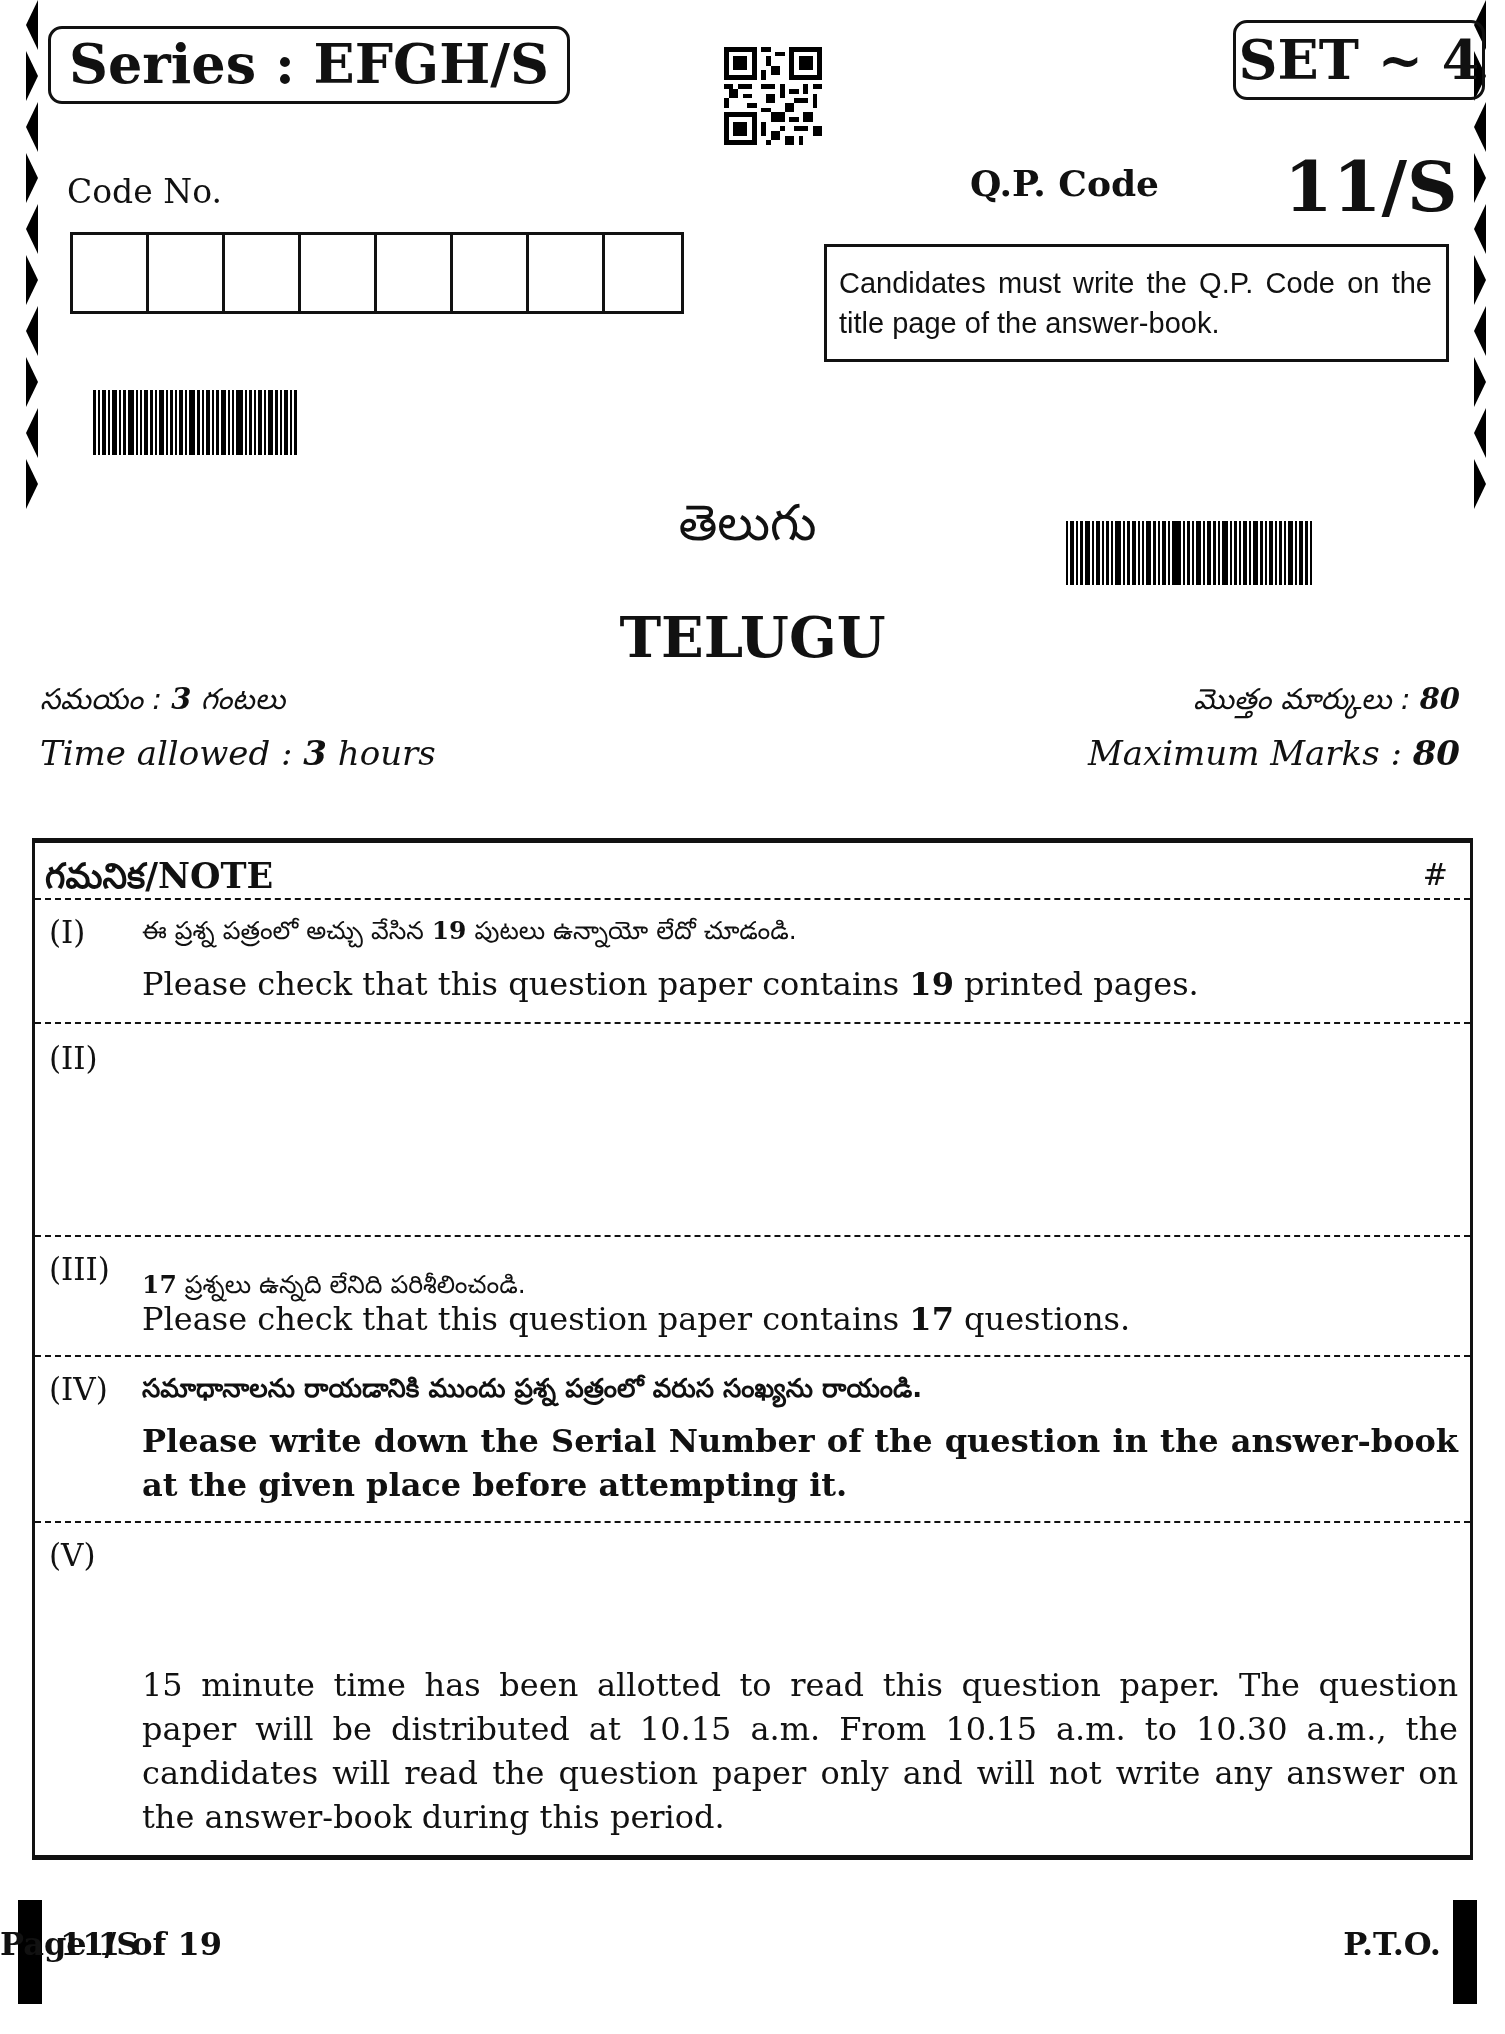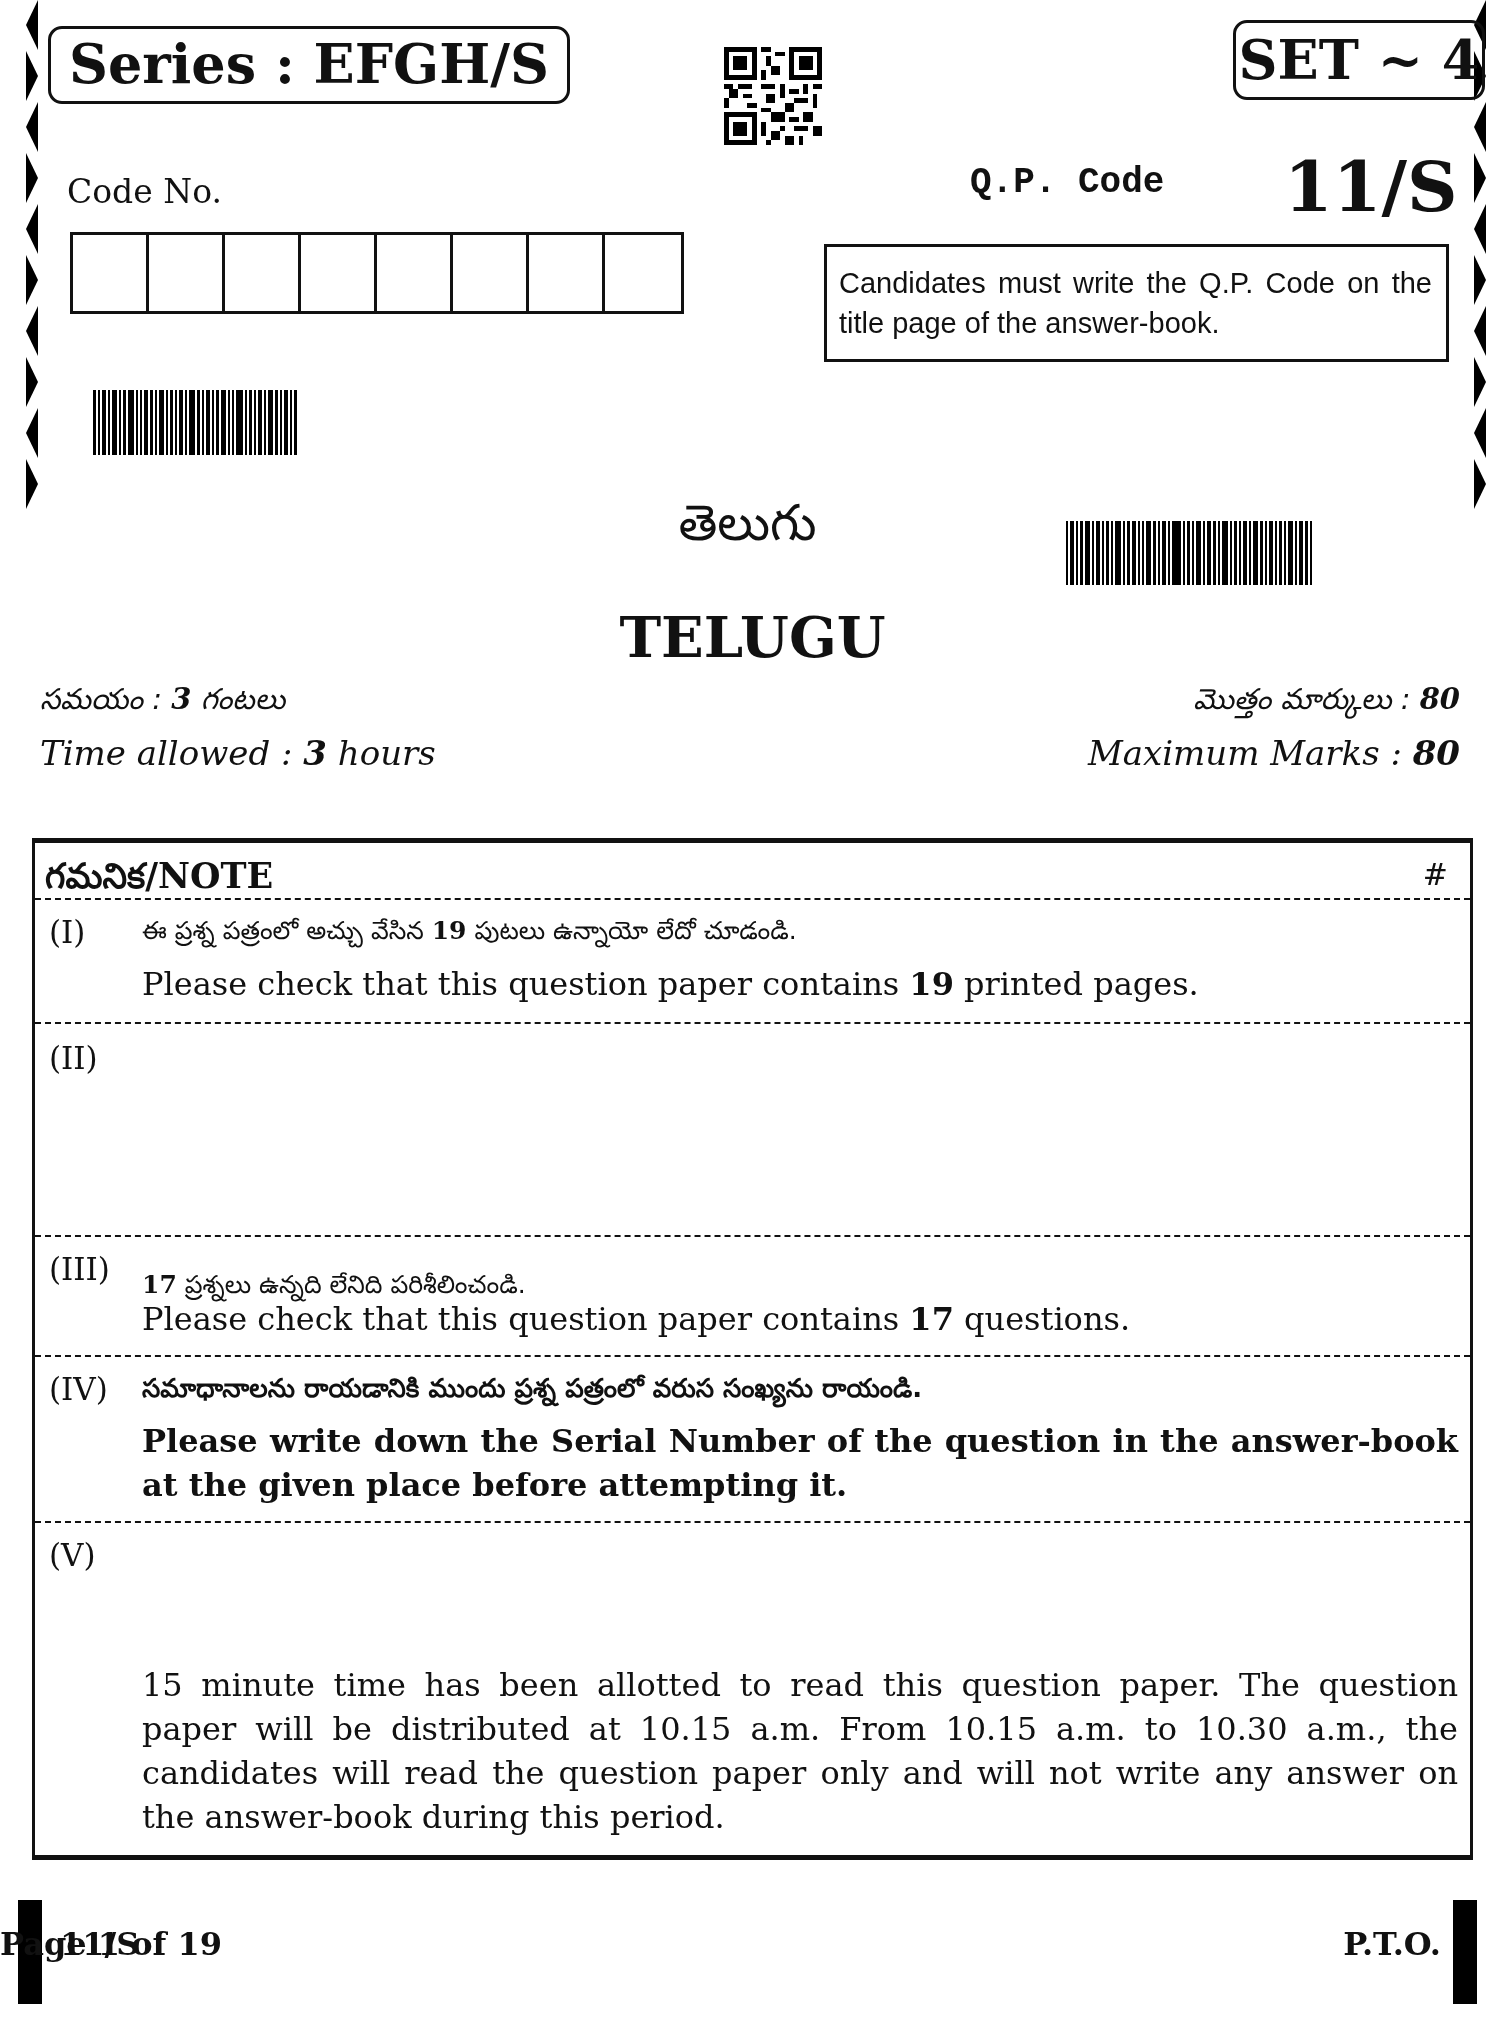--- a/index.html
+++ b/index.html
@@ -18,21 +18,21 @@
     
     .series-box { left: 48px; top: 26px; width: 522px; height: 78px; border: 3px solid #111; border-radius: 14px; box-sizing: border-box;
                   font-weight: bold; font-size: 54px; line-height: 70px; padding-left: 18px; letter-spacing: 0px; }
     .set-box { left: 1198px; top: 20px; width: 252px; height: 80px; border: 3px solid #111; border-radius: 14px; box-sizing: border-box;
                font-weight: bold; font-size: 54px; line-height: 74px; text-align: center; margin-left: 35px; }
     .qr { left: 724px; top: 47px; width: 98px; height: 98px; }
     .rollno-label { left: 67px; top: 172px; font-size: 33px; }
     .roll-grid { left: 70px; top: 232px; height: 82px; display: flex; border: 3px solid #111; box-sizing: border-box; }
     .roll-cell { width: 76px; height: 76px; border-right: 3px solid #111; box-sizing: border-box; }
     .roll-cell:last-child { border-right: none; }
-    .qp-label { left: 970px; top: 162px; font-size: 36px; font-weight: bold; font-family: Liberation Mono, monospace; }
+    .qp-label { left: 970px; top: 162px; font-size: 36px; font-weight: bold; }
     .qp-code { left: 1284px; top: 145px; font-size: 70px; font-weight: bold; }
     .cand-box { left: 824px; top: 244px; width: 625px; height: 118px; border: 3px solid #111; box-sizing: border-box;
                 padding: 16px 14px 0 12px; font-size: 29px; line-height: 40px; text-align: justify; }
     .barcode { display: flex; align-items: stretch; }
     .barcode span { display: block; background: #000; margin-right: 2px; }
 
     .title-te { left: 0; width: 1505px; top: 494px; text-align: center; font-size: 50px; font-family: "DejaVu Sans", sans-serif; padding-right: 10px; box-sizing: border-box; }
     .title-en { left: 0; width: 1505px; top: 604px; text-align: center; font-size: 56px; font-weight: bold; }
 
     .time-te { left: 40px; top: 682px; font-size: 29px; font-style: italic; font-family: "DejaVu Sans", sans-serif; }

